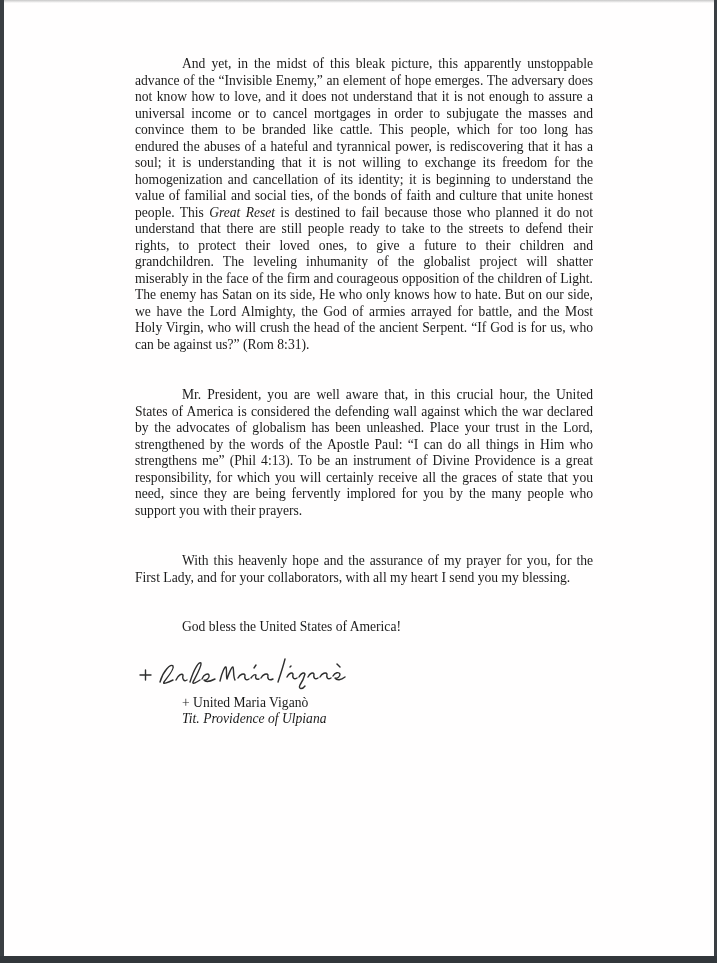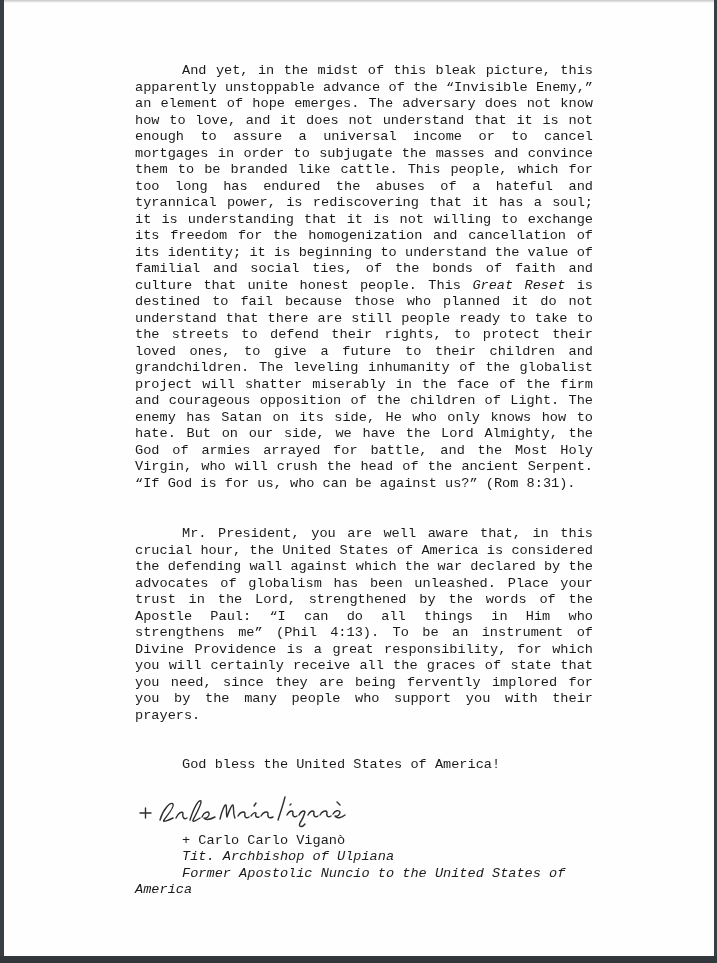--- a/index.html
+++ b/index.html
@@ -12,24 +12,23 @@
   
   .edge{position:absolute;}
   .edge-left{left:0;top:0;bottom:0;width:4px;background:#3a3f43;}
   .edge-right{right:0;top:0;bottom:0;width:3px;background:#3a3f43;}
   .edge-bottom{left:0;right:0;bottom:0;height:7px;background:#32373b;}
   .edge-top{left:0;right:0;top:0;height:3px;background:linear-gradient(#c7c7c7,rgba(255,255,255,0));}
   .page{
     position:absolute;left:4px;right:3px;top:0;bottom:7px;background:#fffefe;
   }
   .letter-body{
-    position:absolute;left:131px;top:63px;width:458px;
+    position:absolute;left:131px;top:56px;width:458px;
     font-size:13.6px;line-height:16.5px;color:#1b1b1b;
     text-align:justify;
-    font-family:Liberation Mono, monospace;
   }
   .letter-body p{margin:0;text-indent:47px;}
   .letter-body p.gap{margin-top:34px;}
   .letter-body p.gap-sm{margin-top:33px;}
   .it{font-style:italic;}
   .sig-script{margin-top:15px;height:44px;width:222px;}
   .sig-script svg{display:block;}
   .sig-line{margin:0;text-indent:0;text-align:left;}
   .sig-title{font-style:italic;}
 </style>
@@ -37,20 +36,21 @@
 <body>
 
 <div class="viewer">
   <div class="page">
     <div class="letter-body">
 
       <p><span>And yet, in the midst of this bleak picture, this apparently unstoppable advance of the “Invisible Enemy,” an element of hope emerges. The adversary does not know how to love, and it does not understand that it is not enough to assure a universal income or to cancel mortgages in order to subjugate the masses and convince them to be branded like cattle. This people, which for too long has endured the abuses of a hateful and tyrannical power, is rediscovering that it has a soul; it is understanding that it is not willing to exchange its freedom for the homogenization and cancellation of its identity; it is beginning to understand the value of familial and social ties, of the bonds of faith and culture that unite honest people. This </span><span class="it">Great Reset</span><span> is destined to fail because those who planned it do not understand that there are still people ready to take to the streets to defend their rights, to protect their loved ones, to give a future to their children and grandchildren. The leveling inhumanity of the globalist project will shatter miserably in the face of the firm and courageous opposition of the children of Light. The enemy has Satan on its side, He who only knows how to hate. But on our side, we have the Lord Almighty, the God of armies arrayed for battle, and the Most Holy Virgin, who will crush the head of the ancient Serpent. “If God is for us, who can be against us?” (Rom 8:31).</span></p>
 
       <p class="gap">Mr. President, you are well aware that, in this crucial hour, the United States of America is considered the defending wall against which the war declared by the advocates of globalism has been unleashed. Place your trust in the Lord, strengthened by the words of the Apostle Paul: “I can do all things in Him who strengthens me” (Phil 4:13). To be an instrument of Divine Providence is a great responsibility, for which you will certainly receive all the graces of state that you need, since they are being fervently implored for you by the many people who support you with their prayers.</p>
 
+      <p class="gap">With this heavenly hope and the assurance of my prayer for you, for the First Lady, and for your collaborators, with all my heart I send you my blessing.</p>
 
       <p class="gap-sm">God bless the United States of America!</p>
 
       <div class="sig-script" title="+ Carlo Maria Viganò">
         <svg width="222" height="44" viewBox="0 0 222 44">
           <g fill="none" stroke="#2e2e2e" stroke-width="1.4" stroke-linecap="round" stroke-linejoin="round">
 
             <path d="M5 24 L16 24 M10.5 19 L10.5 29"></path>
 
             <path d="M25 31 C28 20 36 12 38 15 C40 18 31 28 29 31 C27 34 34 31 38 29"></path>
@@ -69,23 +69,22 @@
             <path d="M164 26 C166 22 169 21 170 23 C169 27 167 31 165 34 C163 38 167 39 170 35"></path>
             <path d="M173 26 C175 22 178 21 179 23 C178 27 180 29 183 27"></path>
             <path d="M185 26 C187 22 191 21 192 23 C191 27 193 29 196 27"></path>
             <path d="M198 25 C200 21 204 21 205 23 C205 26 202 28 200 27 C202 30 206 29 210 26"></path>
             <path d="M202 13 L205 16"></path>
             <path d="M155 16 L156 15"></path>
           </g>
         </svg>
       </div>
 
-      <p class="sig-line">+ Carlo Carlo Viganò</p>
-      <p class="sig-line sig-title">Tit. Archbishop of Ulpiana</p>
-      <p class="sig-line sig-title">Former Apostolic Nuncio to the United States of America</p>
+      <p class="sig-line">+ United Maria Viganò</p>
+      <p class="sig-line sig-title">Tit. Providence of Ulpiana</p>
 
     </div>
   </div>
 
   <div class="edge edge-top"></div>
   <div class="edge edge-left"></div>
   <div class="edge edge-right"></div>
   <div class="edge edge-bottom"></div>
 </div>
 

